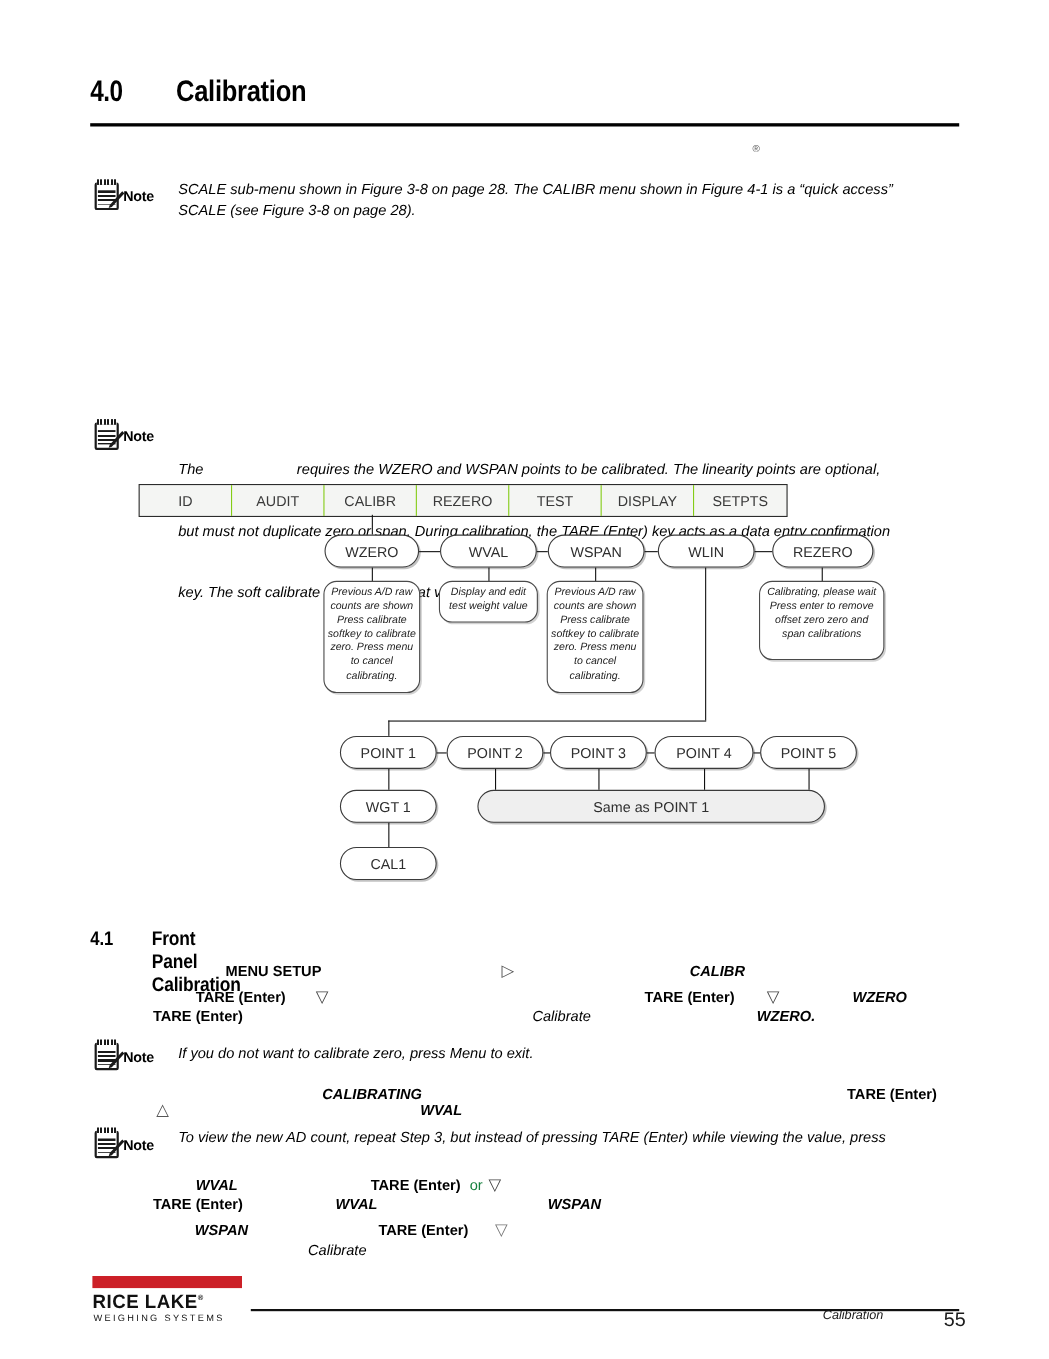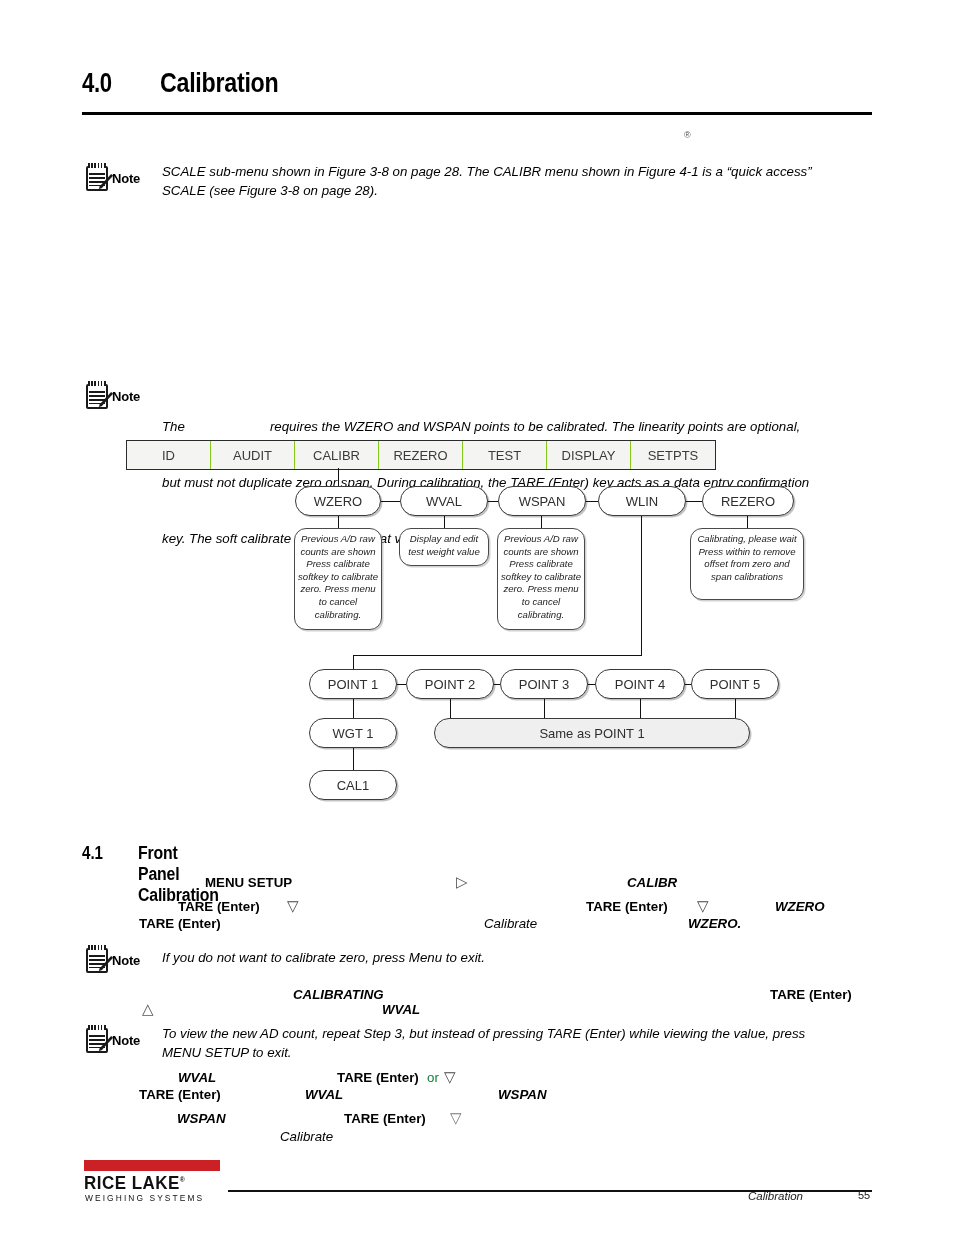--- a/index.html
+++ b/index.html
@@ -148,21 +148,21 @@
   .logo .sub {
     position:absolute; left:1px; top:33px;
     font-size:8.4px; letter-spacing:2.1px; color:#111;
   }
   .foot-sec {
     position:absolute; left:748px; top:1190px;
     font-style:italic; font-size:11.5px; color:#1a1a1a;
   }
   .foot-page {
     position:absolute; left:858px; top:1189px;
-    font-size:11px; color:#1a1a1a;
+    font-size:18px; color:#1a1a1a;
   }
 </style>
 </head>
 <body>
 
 <div class="page">
 
   <div class="chapter-head">
     <span class="chapter-num">4.0</span>
     <span class="chapter-title">Calibration</span>
@@ -232,21 +232,21 @@
   <div class="vline" style="left:541px; top:516px; height:13px;"></div>
   <div class="vline" style="left:747px; top:516px; height:13px;"></div>
 
   <div class="vline" style="left:641px; top:516px; height:139px;"></div>
   <div class="hline" style="left:353px; top:655px; width:289px;"></div>
   <div class="vline" style="left:353px; top:655px; height:14px;"></div>
 
   <div class="descbox" style="left:294px; top:528px; width:88px; height:102px;">Previous A/D raw counts are shown Press calibrate softkey to calibrate zero. Press menu to cancel calibrating.</div>
   <div class="descbox" style="left:399px; top:528px; width:90px; height:38px;text-align:center;">Display and edit test weight value</div>
   <div class="descbox" style="left:497px; top:528px; width:88px; height:102px;">Previous A/D raw counts are shown Press calibrate softkey to calibrate zero. Press menu to cancel calibrating.</div>
-  <div class="descbox" style="left:690px; top:528px; width:114px; height:72px;">Calibrating, please wait Press within to remove offset from zero and span calibrations</div>
+  <div class="descbox" style="left:690px; top:528px; width:114px; height:72px;">Calibrating, please wait Press enter to remove offset zero zero and span calibrations</div>
 
   <div class="pill" style="left:309px; top:669px; width:88px;">POINT 1</div>
   <div class="pill" style="left:406px; top:669px; width:88px;">POINT 2</div>
   <div class="pill" style="left:500px; top:669px; width:88px;">POINT 3</div>
   <div class="pill" style="left:595px; top:669px; width:90px;">POINT 4</div>
   <div class="pill" style="left:691px; top:669px; width:88px;">POINT 5</div>
 
   <div class="hline" style="left:397px; top:684px; width:9px;"></div>
   <div class="hline" style="left:494px; top:684px; width:6px;"></div>
   <div class="hline" style="left:588px; top:684px; width:7px;"></div>
@@ -308,21 +308,20 @@
       <div class="pad"></div>
         <div class="rings"></div>
         <div class="lines"></div>
       <svg class="pencil" viewBox="0 0 20 20">
         <polygon points="17,2 19,4 7,17 4,18 5,15" fill="#1a1a1a"></polygon>
       </svg>
     </div>
     <span class="note-word">Note</span>
     <div class="note-text" style="width:790px;">
       <div>To view the new AD count, repeat Step 3, but instead of pressing TARE (Enter) while viewing the value, press</div>
-      <div>MENU SETUP to exit.</div>
     </div>
   </div>
 
   <span class="frag bi" style="left:178px; top:1070px;">WVAL</span>
   <span class="frag b" style="left:337px; top:1070px;">TARE (Enter)</span>
   <span class="frag pl" style="left:427px; top:1070px; color:#15803d;">or</span>
   <span class="frag pl" style="left:444px; top:1068px; font-size:15px; color:#444;">▽</span>
 
   <span class="frag b" style="left:139px; top:1087px;">TARE (Enter)</span>
   <span class="frag bi" style="left:305px; top:1087px;">WVAL</span>

